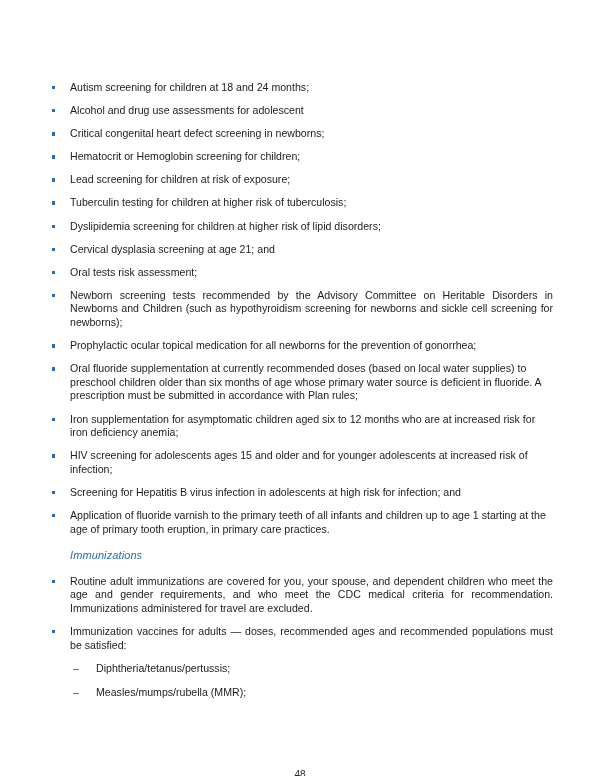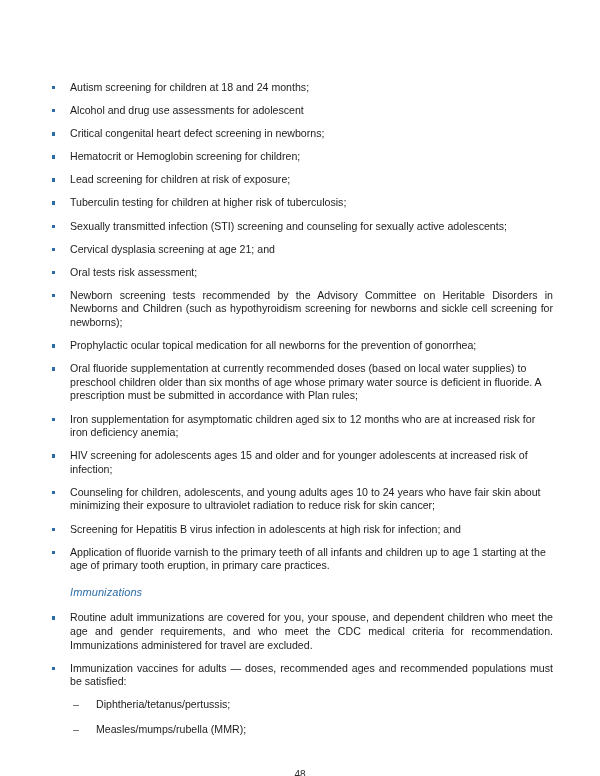--- a/index.html
+++ b/index.html
@@ -138,24 +138,24 @@
       <li class="l1-item left">
         <span class="bullet-marker"></span>
         <span>Lead screening for children at risk of exposure;</span>
       </li>
       <li class="l1-item left">
         <span class="bullet-marker"></span>
         <span>Tuberculin testing for children at higher risk of tuberculosis;</span>
       </li>
       <li class="l1-item left">
         <span class="bullet-marker"></span>
-      </li>
-      <li class="l1-item left">
-        <span class="bullet-marker"></span>
-        <span>Sexually transmitted infection (STI) screening and counseling for sexually active adolescents;</span>
+        <span>Dyslipidemia screening for children at higher risk of lipid disorders;</span>
+      </li>
+      <li class="l1-item left">
+        <span class="bullet-marker"></span>
       </li>
       <li class="l1-item left">
         <span class="bullet-marker"></span>
         <span>Cervical dysplasia screening at age 21; and</span>
       </li>
       <li class="l1-item left">
         <span class="bullet-marker"></span>
         <span>Oral tests risk assessment;</span>
       </li>
       <li class="l1-item">
@@ -176,21 +176,20 @@
       </li>
       <li class="l1-item">
         <span class="bullet-marker"></span>
       </li>
       <li class="l1-item left">
         <span class="bullet-marker"></span>
         <span>HIV screening for adolescents ages 15 and older and for younger adolescents at increased risk of infection;</span>
       </li>
       <li class="l1-item left">
         <span class="bullet-marker"></span>
-        <span>Counseling for children, adolescents, and young adults ages 10 to 24 years who have fair skin about minimizing their exposure to ultraviolet radiation to reduce risk for skin cancer;</span>
       </li>
       <li class="l1-item left">
         <span class="bullet-marker"></span>
         <span>Screening for Hepatitis B virus infection in adolescents at high risk for infection; and</span>
       </li>
       <li class="l1-item left">
         <span class="bullet-marker"></span>
         <span>Application of fluoride varnish to the primary teeth of all infants and children up to age 1 starting at the age of primary tooth eruption, in primary care practices.</span>
       </li>
     </ul>

